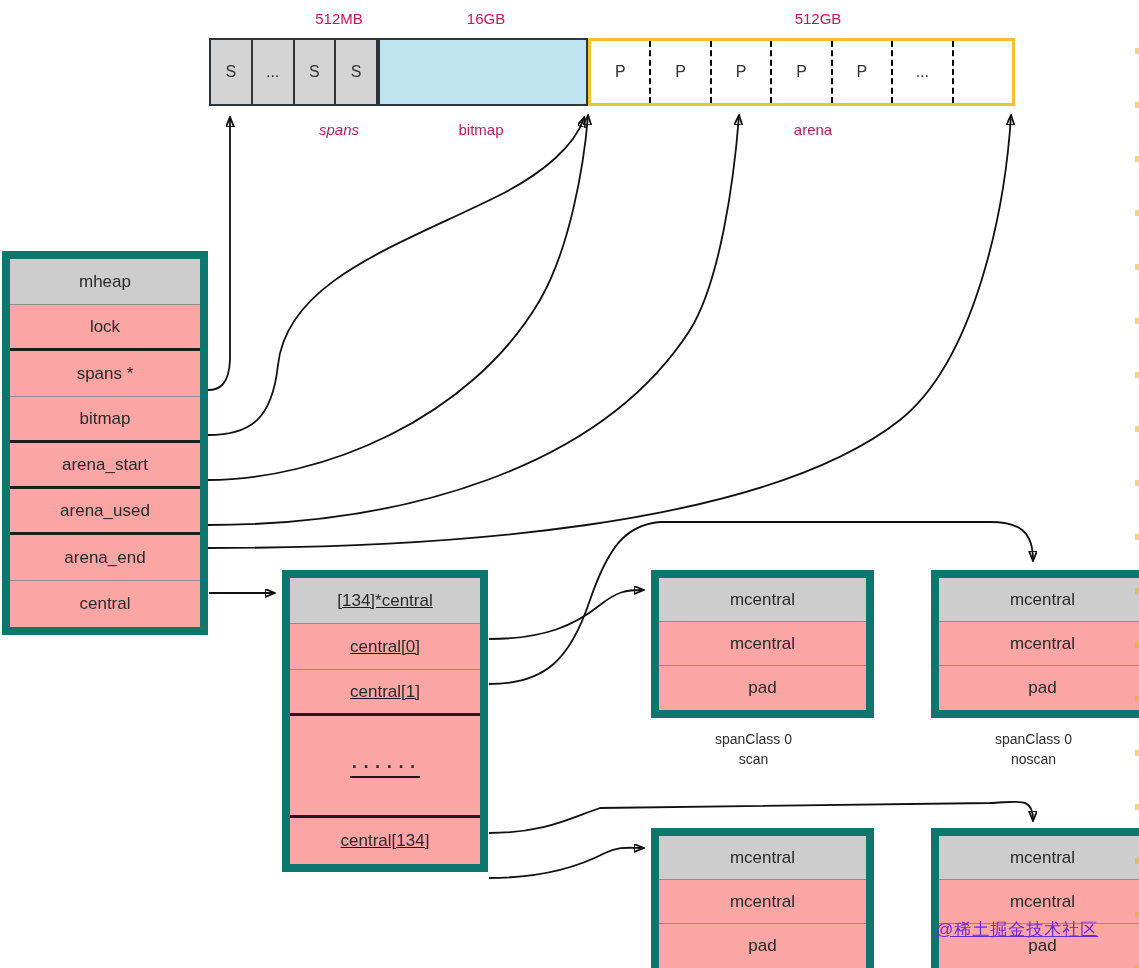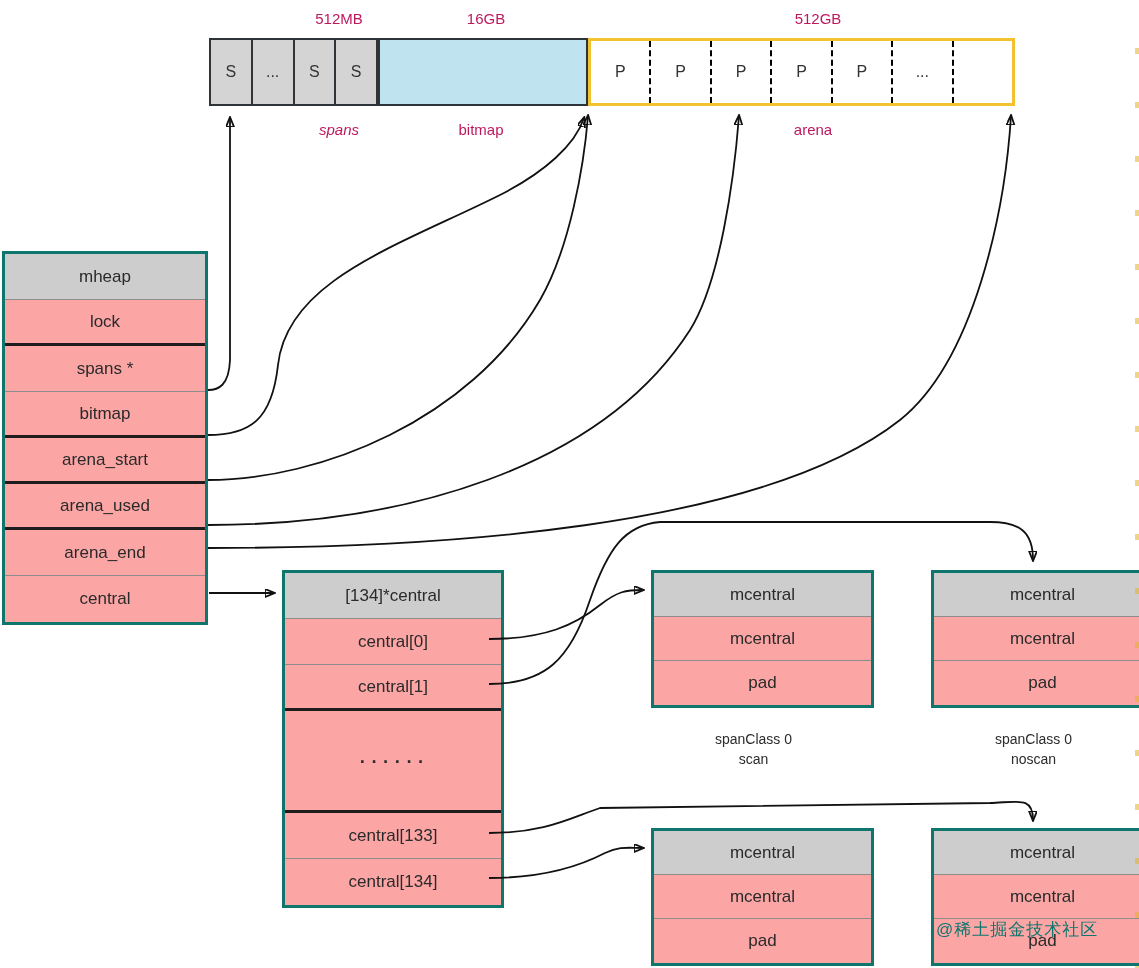--- a/index.html
+++ b/index.html
@@ -15,51 +15,51 @@
   #spans-box .scell{flex:1;box-sizing:border-box;border-right:2px solid #2f3438;
       display:flex;align-items:center;justify-content:center;font-size:16px;color:#333;}
   #spans-box .scell:last-child{border-right:none;}
   #bitmap-box{left:169px;width:210px;background:#bfe3ef;border:2px solid #2f3438;}
   #arena-box{left:379px;width:427px;background:#ffffff;border:3px solid #f2c230;display:flex;}
   #arena-box .pcell{flex:1;box-sizing:border-box;border-right:2px dashed #000;
       display:flex;align-items:center;justify-content:center;font-size:16px;color:#333;}
   #arena-box .pcell:last-child{border-right:none;}
 
   
-  .tbl{position:absolute;box-sizing:border-box;border:3px solid #0f766e;background:#fff;}
+  .tbl{position:absolute;box-sizing:border-box;border:8px solid #0f766e;background:#fff;}
   .tbl .row{box-sizing:border-box;display:flex;align-items:center;justify-content:center;
       font-size:17px;color:#2a2a2a;border-bottom:1px solid #8d8d8d;background:#fca5a5;}
   .tbl .row:last-child{border-bottom:none;}
   .tbl .row.head{background:#cdcdcd;}
   .tbl .row.thick{border-bottom:3px solid #1d1d1d;}
 
   #mheap{left:2px;top:251px;width:206px;}
   #mheap .row{height:46px;}
 
-  #centralTbl{left:282px;top:570px;width:222px;}
+  #centralTbl{left:282px;top:570px;width:206px;text-decoration:underline;}
   #centralTbl .row{height:46px;}
   #centralTbl .row.tall{height:102px;font-size:26px;letter-spacing:3px;}
 
   .mcentral{width:223px;}
   .mcentral .row{height:44px;font-size:17px;}
   #mc-a{left:651px;top:570px;}
   #mc-b{left:931px;top:570px;}
   #mc-c{left:651px;top:828px;}
   #mc-d{left:931px;top:828px;}
 
   .capt{position:absolute;text-align:center;font-size:14px;color:#2b2b2b;line-height:20px;
       width:205px;}
 
   
   #wires{position:absolute;left:0;top:0;width:1139px;height:968px;pointer-events:none;}
   #wires path{fill:none;stroke:#111;stroke-width:1.8;}
 
   
-  #wm{position:absolute;left:936px;top:918px;font-size:17px;color:#0f766e;
-      letter-spacing:1px;white-space:nowrap;}
+  #wm{position:absolute;left:936px;top:918px;font-size:17px;color:#6d28d9;
+      letter-spacing:1px;white-space:nowrap;text-decoration:underline;}
   #edgewm{position:absolute;right:0;top:0;width:4px;height:968px;
       background:repeating-linear-gradient(to bottom,rgba(226,178,36,.0) 0 48px,rgba(226,178,36,.55) 48px 54px);}
 </style>
 </head>
 <body>
 
 <div id="canvas">
 
   <div class="lbl c" style="left:339px;top:10px;">512MB</div>
   <div class="lbl c" style="left:486px;top:10px;">16GB</div>
@@ -97,21 +97,20 @@
     <div class="row thick">arena_used</div>
     <div class="row">arena_end</div>
     <div class="row">central</div>
   </div>
 
   <div class="tbl" id="centralTbl">
     <div class="row head">[134]*central</div>
     <div class="row">central[0]</div>
     <div class="row thick">central[1]</div>
     <div class="row tall thick">······</div>
-    <div class="row">central[133]</div>
     <div class="row">central[134]</div>
   </div>
 
   <div class="tbl mcentral" id="mc-a">
     <div class="row head">mcentral</div>
     <div class="row">mcentral</div>
     <div class="row">pad</div>
   </div>
   <div class="capt" style="left:651px;top:729px;">
     <div>spanClass 0</div>

